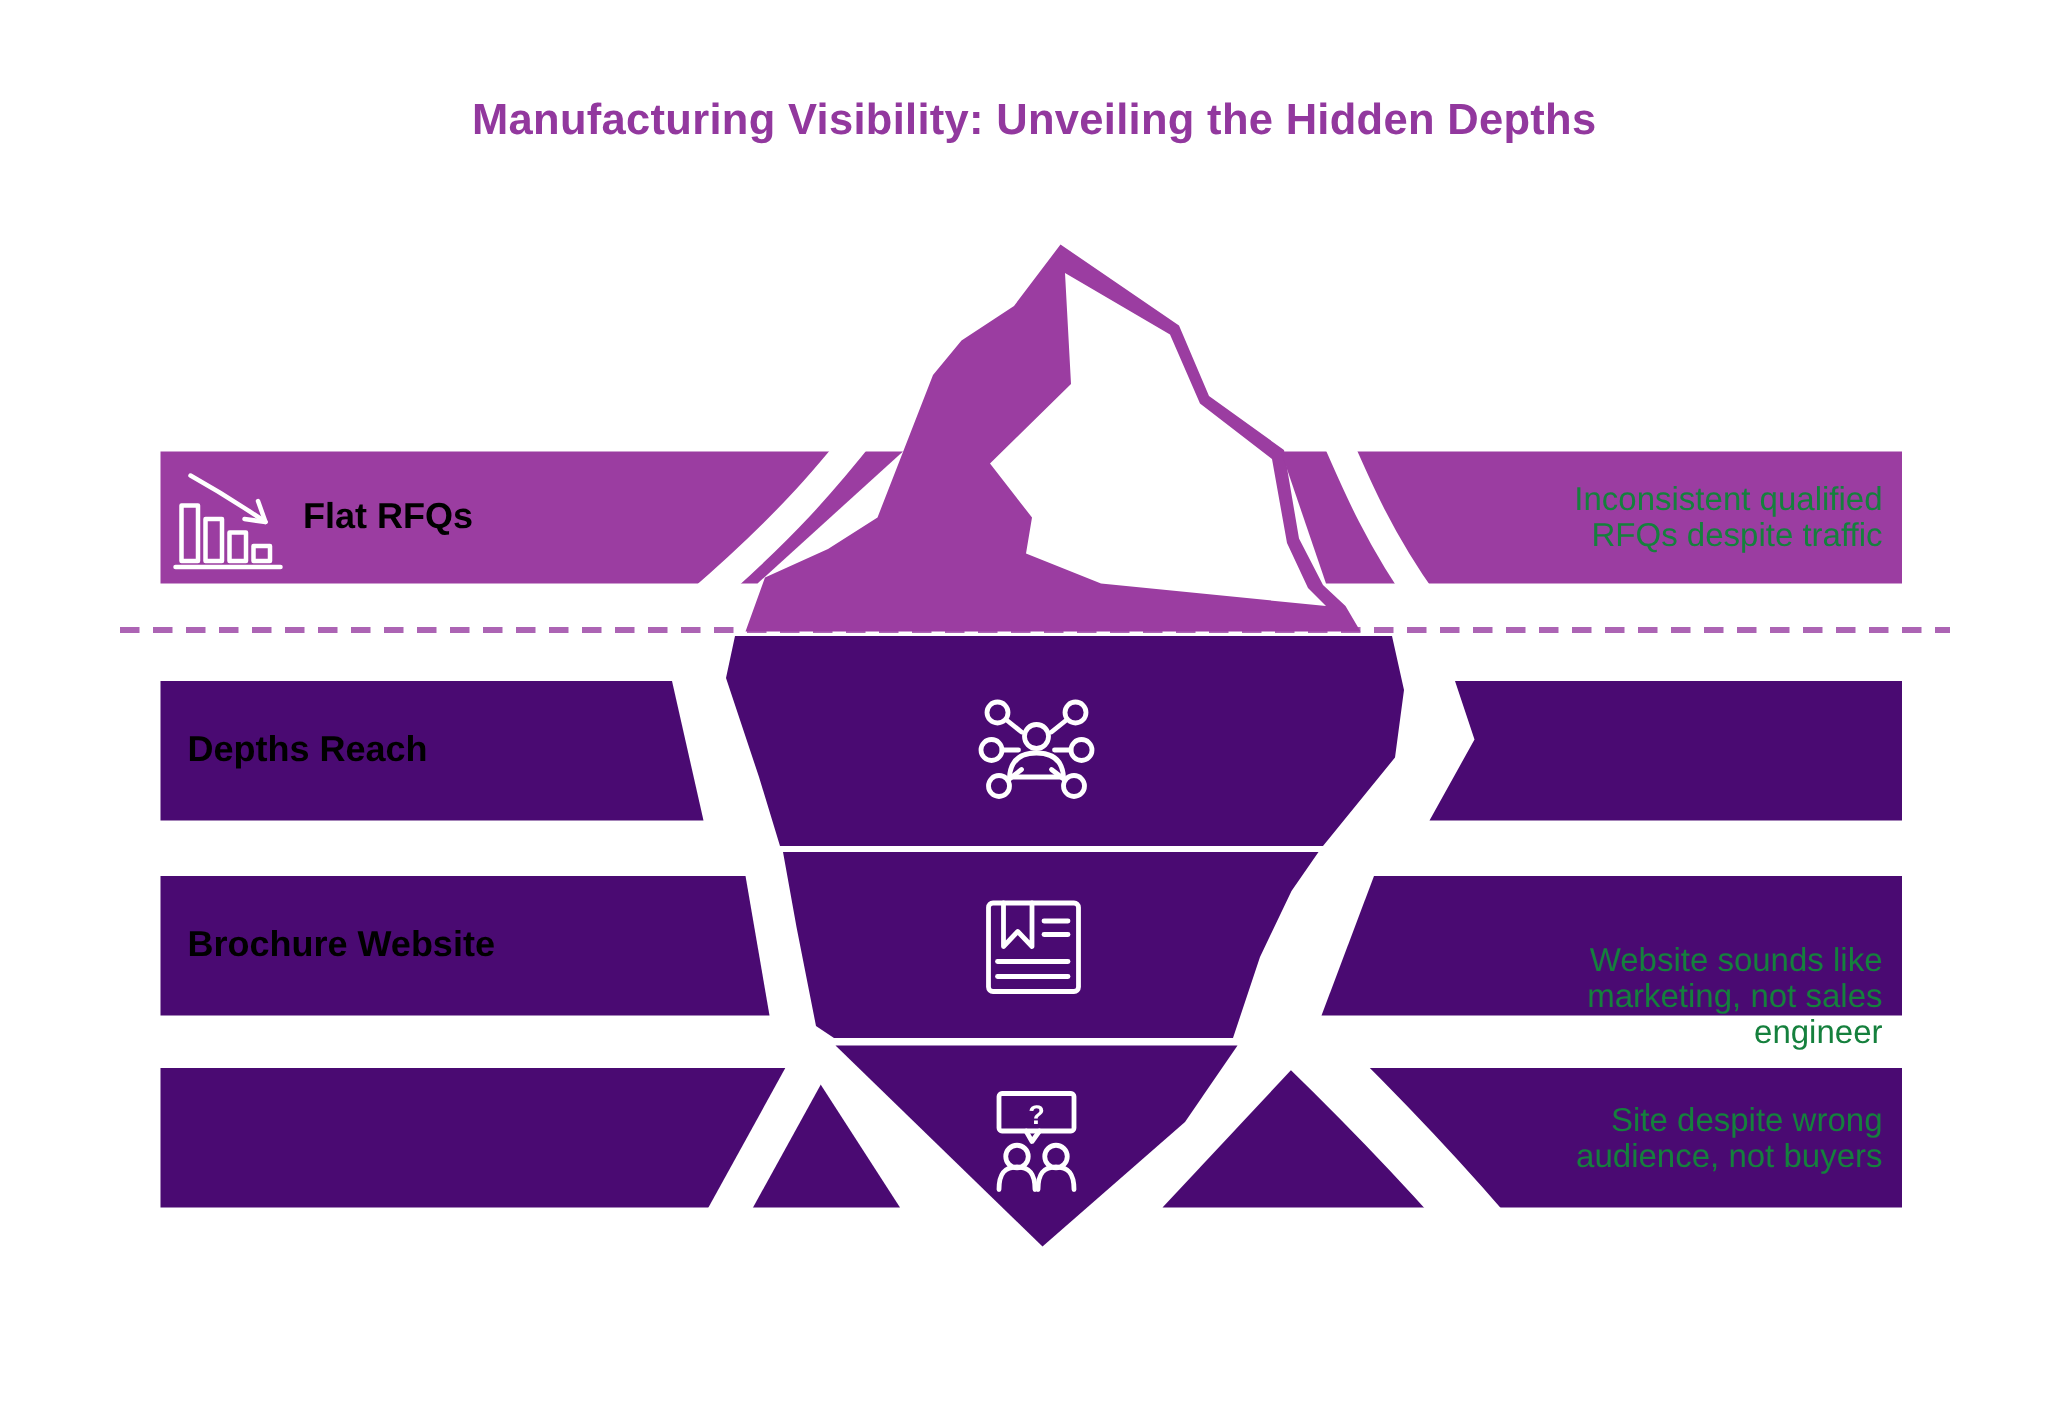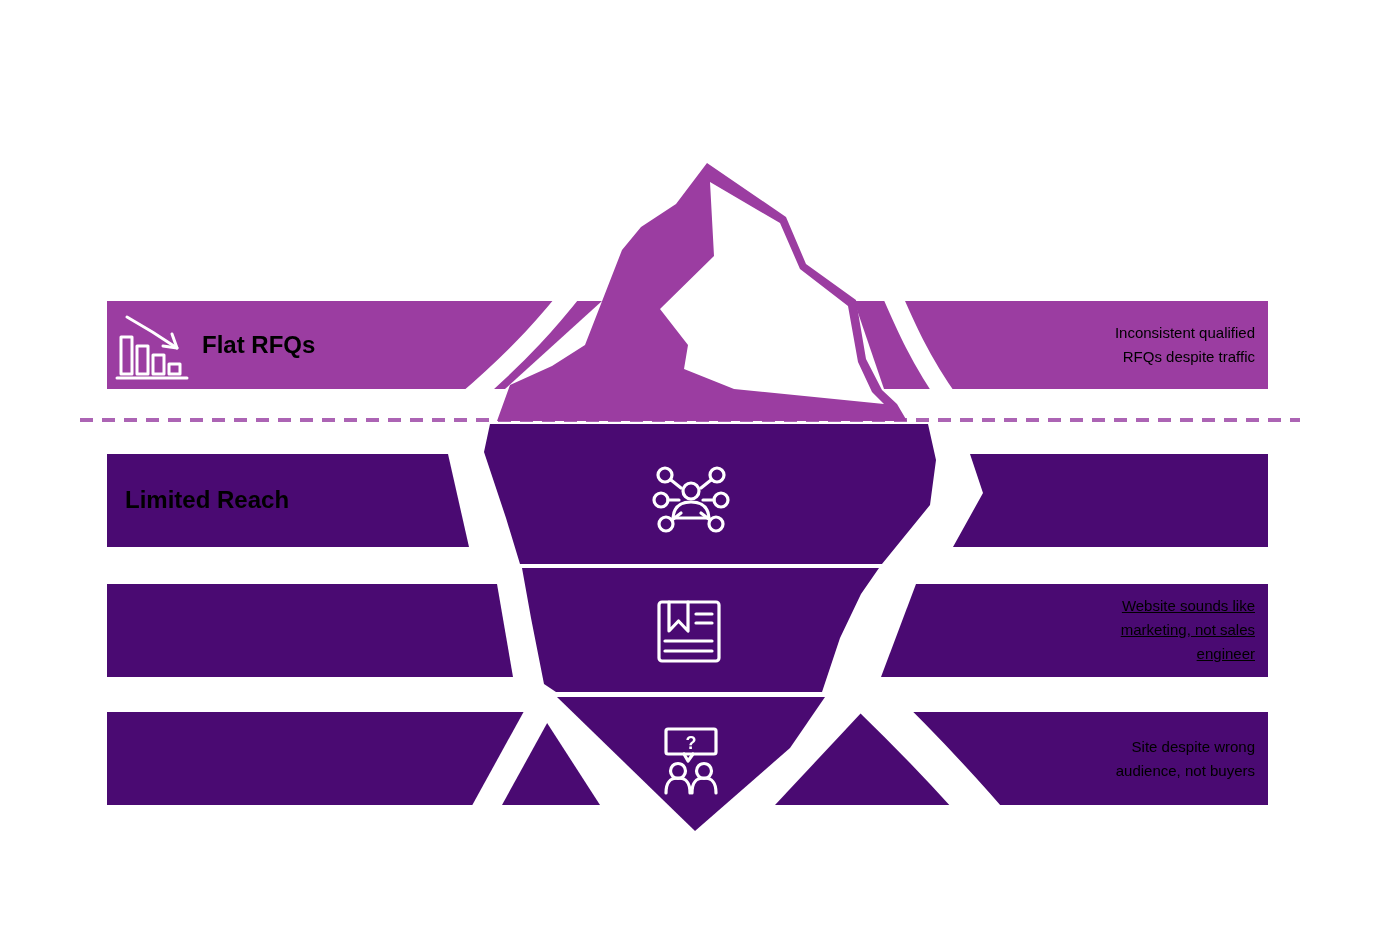--- a/index.html
+++ b/index.html
@@ -10,21 +10,21 @@
   .abs{position:absolute;}
   #title{
     left:0;right:0;top:64px;text-align:center;
     font-size:29px;font-weight:700;color:var(--c-title,#92389E);
     letter-spacing:.2px;
   }
   .band-label{
     color:#000000;font-weight:700;font-size:24px;line-height:30px;white-space:nowrap;
   }
   .band-note{
-    color:#000000;font-size:15px;line-height:24px;text-align:right;
+    color:#15803d;font-size:22px;line-height:24px;text-align:right;
     white-space:pre-line;width:300px;right:124px;
   }
   svg{display:block;}
 </style>
 </head>
 <body>
 
 <div id="stage">
 
   <svg class="abs" width="1379" height="942" viewBox="0 0 1379 942" style="left:0;top:0;">
@@ -98,26 +98,28 @@
       <rect x="666" y="729" width="50" height="25" rx="2"></rect>
       <path d="M684,754 L688,761 L693,754"></path>
       <circle cx="678" cy="771" r="7.5"></circle>
       <circle cx="704" cy="771" r="7.5"></circle>
       <path d="M666,793 C666,782 670,778 678,778 C686,778 690,782 690,793"></path>
       <path d="M692,793 C692,782 696,778 704,778 C712,778 716,782 716,793"></path>
       <text x="691" y="749" text-anchor="middle" fill="#ffffff" stroke="none" style="font-family:'Liberation Sans',sans-serif;font-weight:700;font-size:18px;">?</text>
     </g>
   </svg>
 
+  <div id="title" class="abs">Manufacturing Visibility: Unveiling the Hidden Depths</div>
 
   <div class="abs band-label" style="left:202px;top:330px;">Flat RFQs</div>
   <div class="abs band-note" style="top:321px;">Inconsistent qualified
 RFQs despite traffic</div>
 
-  <div class="abs band-label" style="left:125px;top:485px;">Limited Reach</div>
+  <div class="abs band-label" style="left:125px;top:485px;">Depths Reach</div>
 
-  <div class="abs band-note" style="top:594px;text-decoration:underline;">Website sounds like
+  <div class="abs band-label" style="left:125px;top:615px;">Brochure Website</div>
+  <div class="abs band-note" style="top:628px;">Website sounds like
 marketing, not sales
 engineer</div>
 
   <div class="abs band-note" style="top:735px;">Site despite wrong
 audience, not buyers</div>
 </div>
 
 </body></html>

